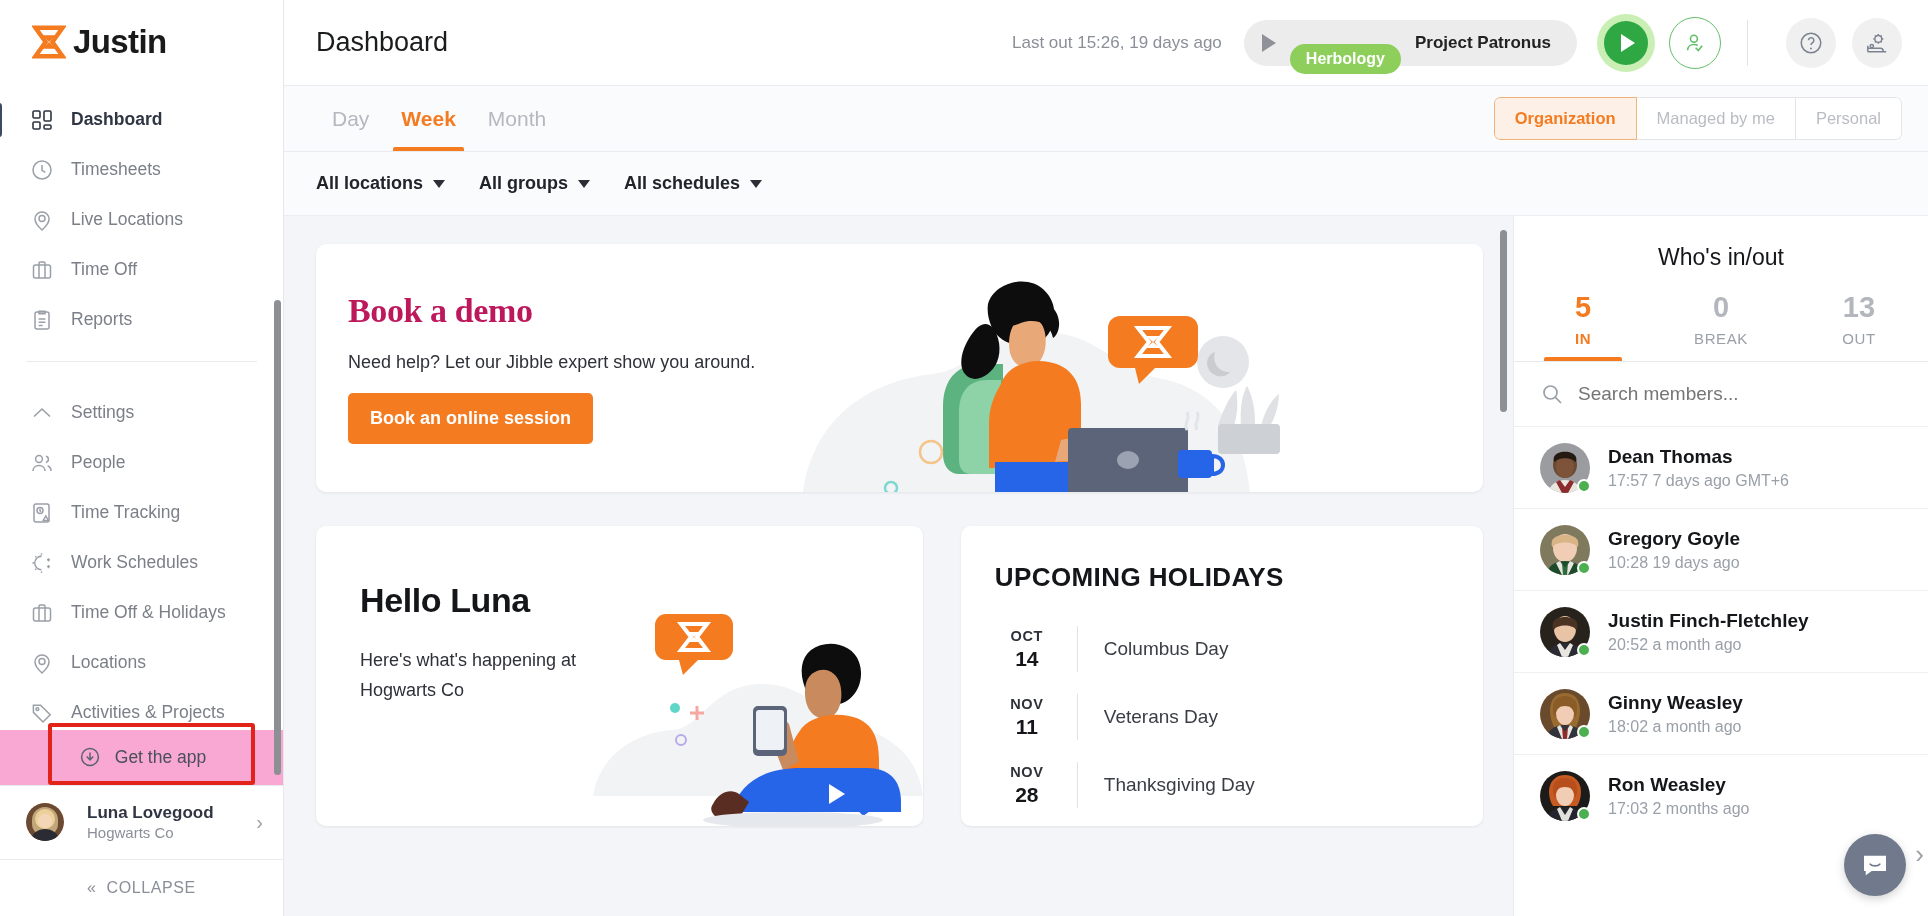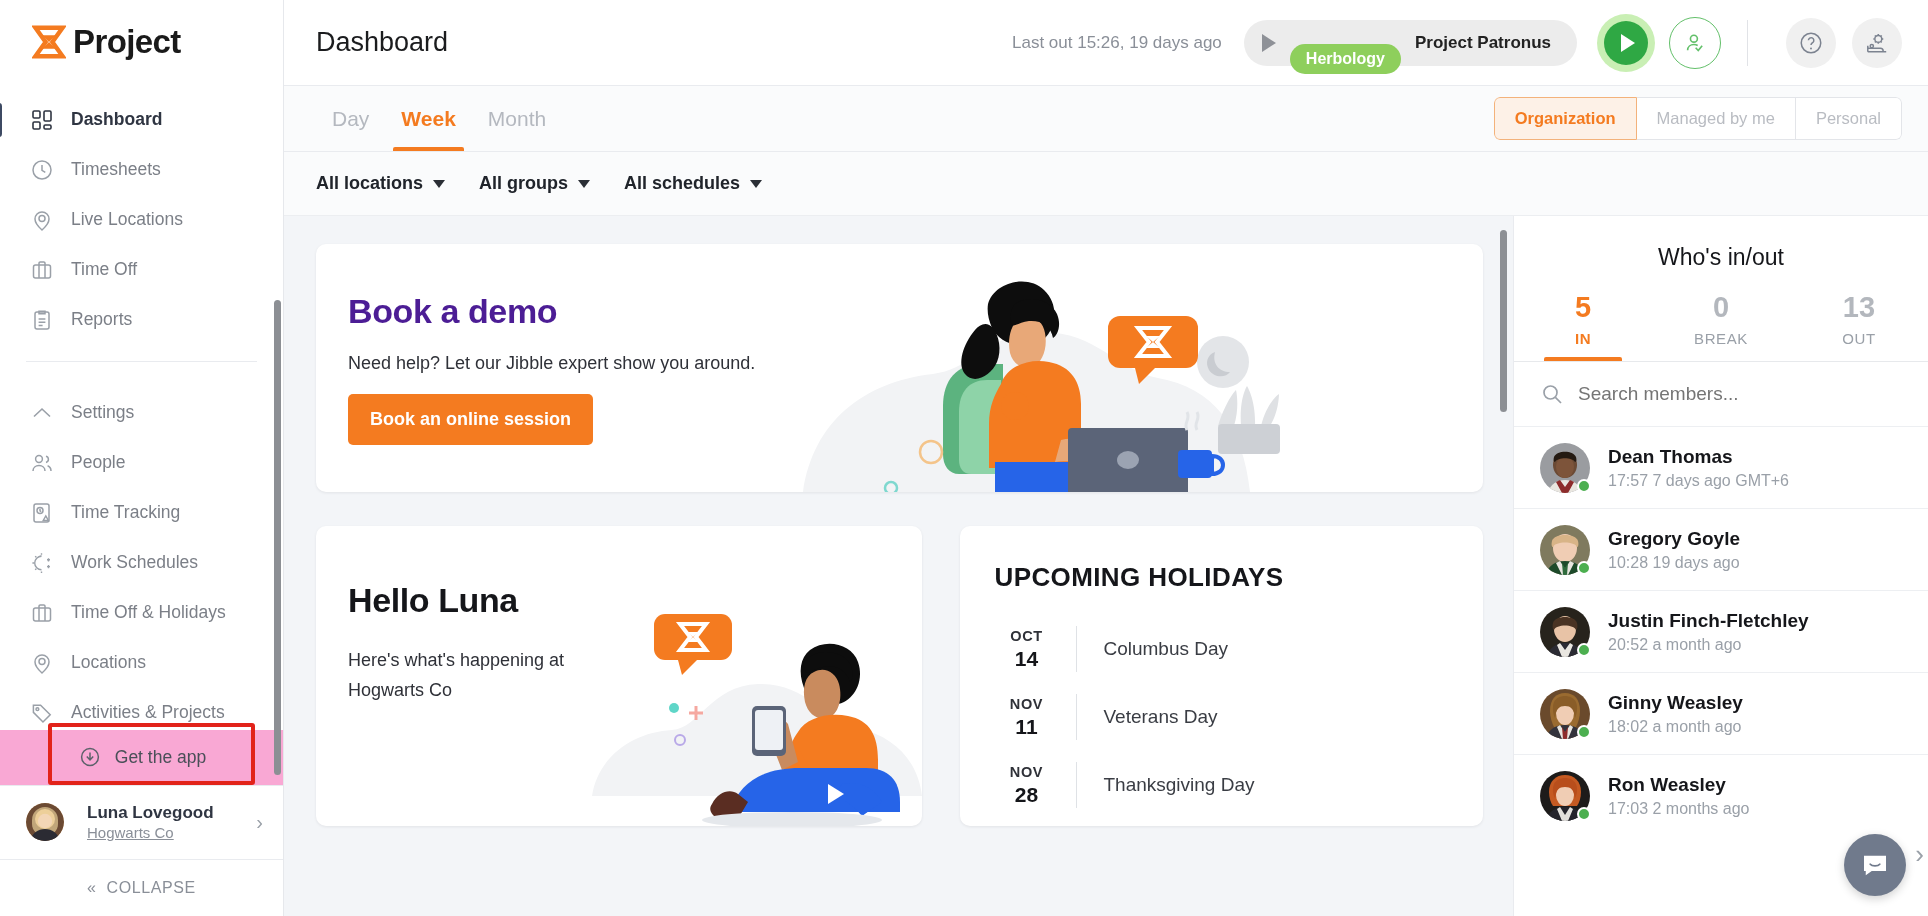--- a/index.html
+++ b/index.html
@@ -54,21 +54,21 @@
     border: 4px solid #e2231a; border-radius: 3px; pointer-events:none; z-index: 30;
   }
 
   .sb-divider { height:1px; background:#e9ebef; }
   .user-row {
     display:flex; align-items:center; gap: 23px; height: 74px; padding: 0 20px 0 26px; cursor:pointer;
   }
   .user-av { width: 38px; height: 38px; border-radius: 50%; flex:0 0 38px; overflow:hidden; background:#caa27a; position:relative; }
   .user-meta { flex:1 1 auto; min-width:0; }
   .user-name { font-size: 17px; font-weight: 700; color:#2f3542; line-height: 1.25; }
-  .user-org  { font-size: 15px; color:#8a8f98; line-height: 1.3; text-decoration: underline; }
+  .user-org  { font-size: 15px; color:#8a8f98; line-height: 1.3; }
   .chev { color:#9aa0a8; font-size: 20px; }
 
   .collapse {
     height: 58px; display:flex; align-items:center; justify-content:center; gap:10px;
     color:#8a8f98; font-size:16px; letter-spacing: 0.6px; cursor:pointer; border-top:1px solid #e9ebef;
   }
   .sb-scrollbar {
     position:absolute; right: 2px; top: 300px; width: 7px; height: 475px;
     background:#8c8f94; border-radius: 4px;
   }
@@ -140,30 +140,30 @@
   .body-split { flex:1 1 auto; display:flex; min-height:0; background:#f3f5f8; position:relative; }
   .content { flex:1 1 auto; min-width:0; padding: 28px 30px 0 32px; position:relative; overflow:hidden; }
   .content-scrollbar {
     position:absolute; right: 6px; top: 14px; width: 7px; height: 182px; background:#8c8f94; border-radius:4px;
   }
 
   .card { background:#fff; border-radius: 10px; box-shadow: 0 1px 3px rgba(20,25,40,.08); }
 
   .demo-card { height: 248px; display:flex; position:relative; overflow:hidden; }
   .demo-left { padding: 48px 0 0 32px; width: 560px; }
-  .demo-title { font-size: 34px; font-weight:700; color:#4c1d95; letter-spacing:-0.4px; }
+  .demo-title { font-size: 34px; font-weight:700; color:#be185d; letter-spacing:-0.4px;font-family:Liberation Serif, serif; }
   .demo-sub { font-size: 18px; color:#2f3138; margin-top: 22px; }
   .demo-btn {
     margin-top: 20px; display:inline-block; background:#f47b20; color:#fff; font-weight:700;
     font-size:18px; border-radius:5px; padding: 15px 22px; border:none; cursor:pointer;
   }
   .demo-art { position:absolute; right: 20px; bottom:0; top:0; width: 700px; }
 
   .lower-row { display:flex; gap: 38px; margin-top: 34px; }
-  .hello-card { width: 648px; height: 300px; position:relative; overflow:hidden; }
+  .hello-card { width: 648px; height: 300px; position:relative; overflow:hidden;padding-left:12px; }
   .hello-title { font-size: 34px; font-weight:700; color:#15161a; padding: 55px 0 0 32px; letter-spacing:-.4px;}
   .hello-sub { font-size: 18px; color:#2f3138; padding: 26px 0 0 32px; line-height:1.65; max-width: 270px;}
   .hello-art { position:absolute; right:0; bottom:0; width: 330px; height: 240px; }
 
   .hol-card { width: 556px; height: 300px; padding: 36px 0 0 34px; }
   .hol-title { font-size: 26px; font-weight:700; color:#15161a; letter-spacing: .4px; }
   .hol-list { margin-top: 22px; }
   .hol-row { display:flex; align-items:center; height: 68px; }
   .hol-date { width: 64px; text-align:center; }
   .hol-mon { font-size: 14.5px; font-weight:700; color:#2f3138; letter-spacing:.6px; }
@@ -208,21 +208,21 @@
 
 <div class="app">
 
   <aside class="sidebar">
     <div class="brand">
       <div class="brand-logo">
         <svg class="hourglass" viewBox="0 0 100 100">
           <path d="M10 8 H90 L60 50 L90 92 H10 L40 50 Z" fill="none" stroke="#f47b20" stroke-width="13"></path>
           <path d="M30 30 H70 L50 50 L70 70 H30 L50 50 Z" fill="#f47b20"></path>
         </svg>
-        <span class="brand-name">Project</span>
+        <span class="brand-name">Justin</span>
       </div>
     </div>
 
     <div class="nav-scroll">
       <div class="nav-group">
 
         <div class="nav-item active">
           <span class="nav-ico">
             <svg viewBox="0 0 24 24" fill="none" stroke="#2f3542" stroke-width="1.6">
               <rect x="3" y="3" width="7" height="7" rx="1.2"></rect>

